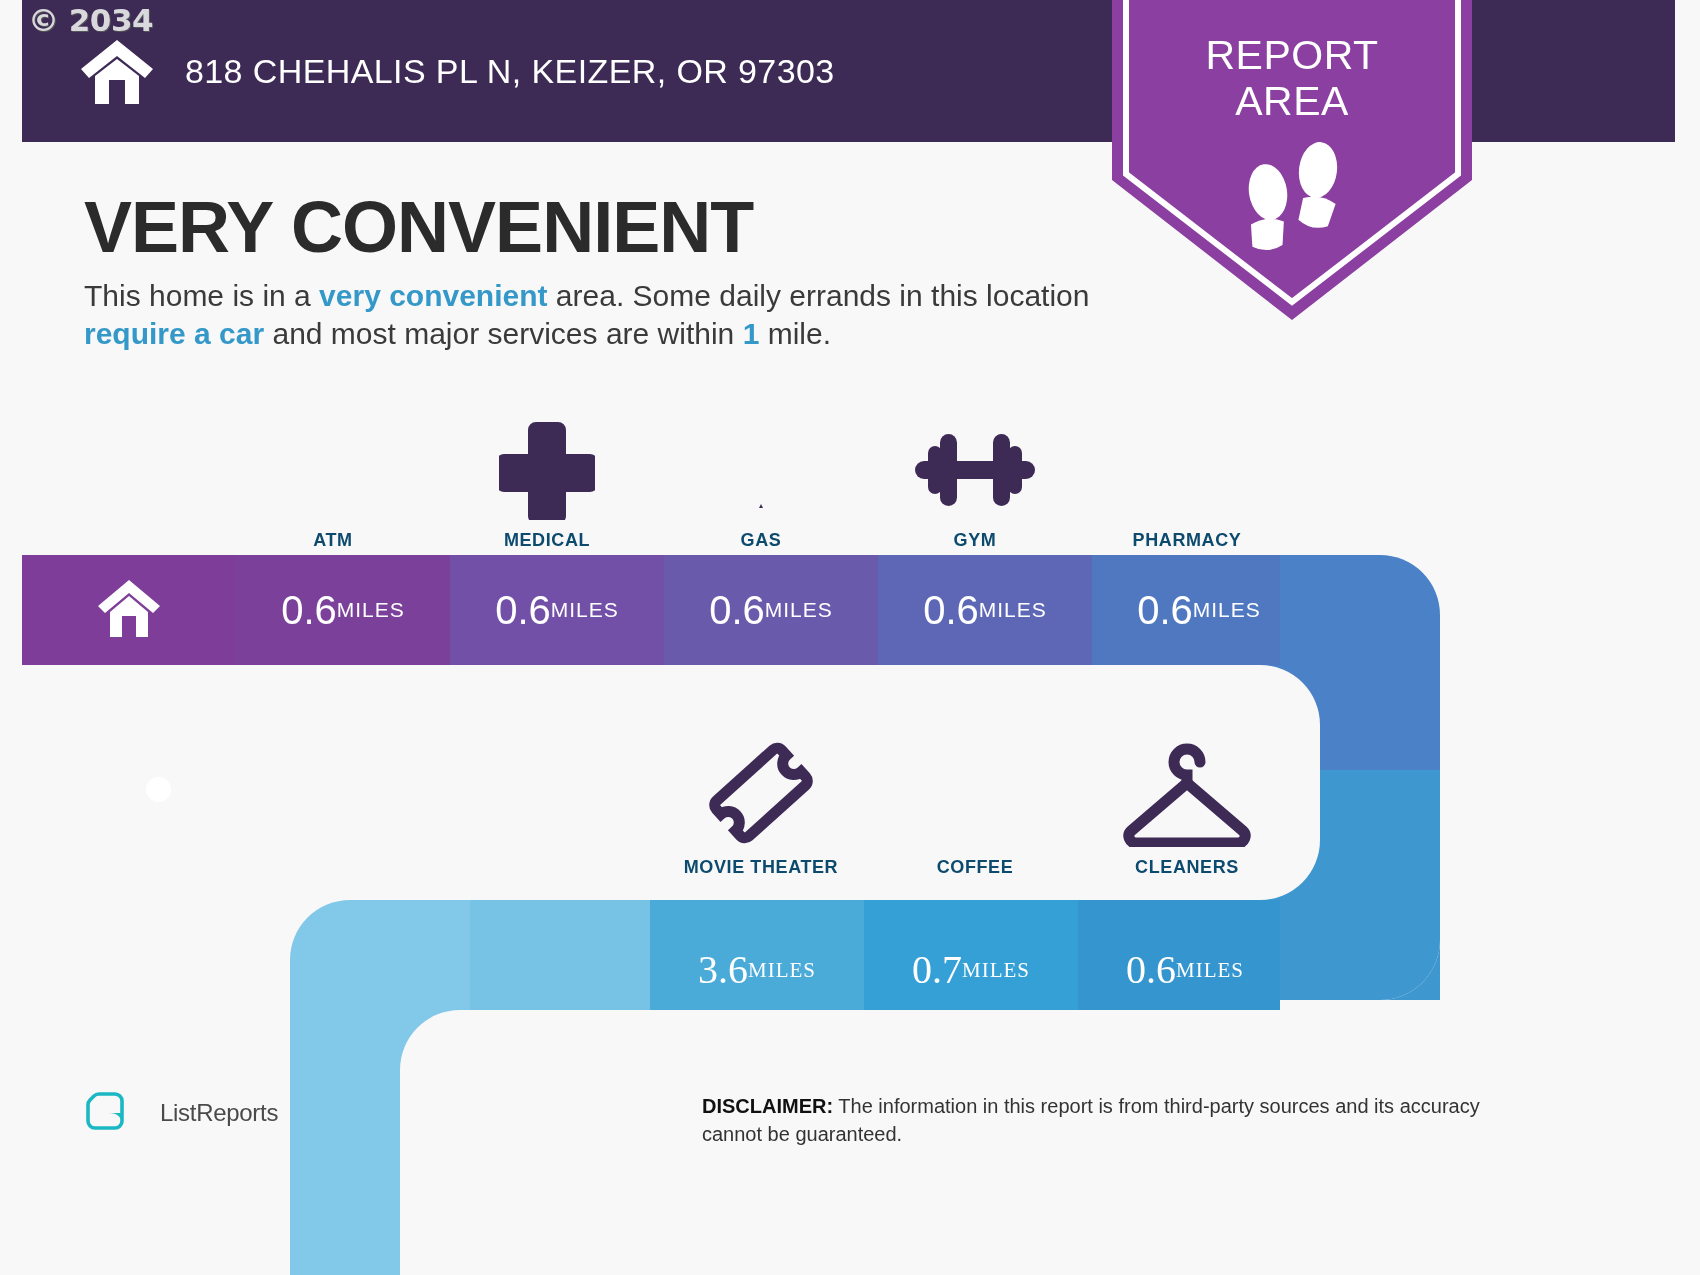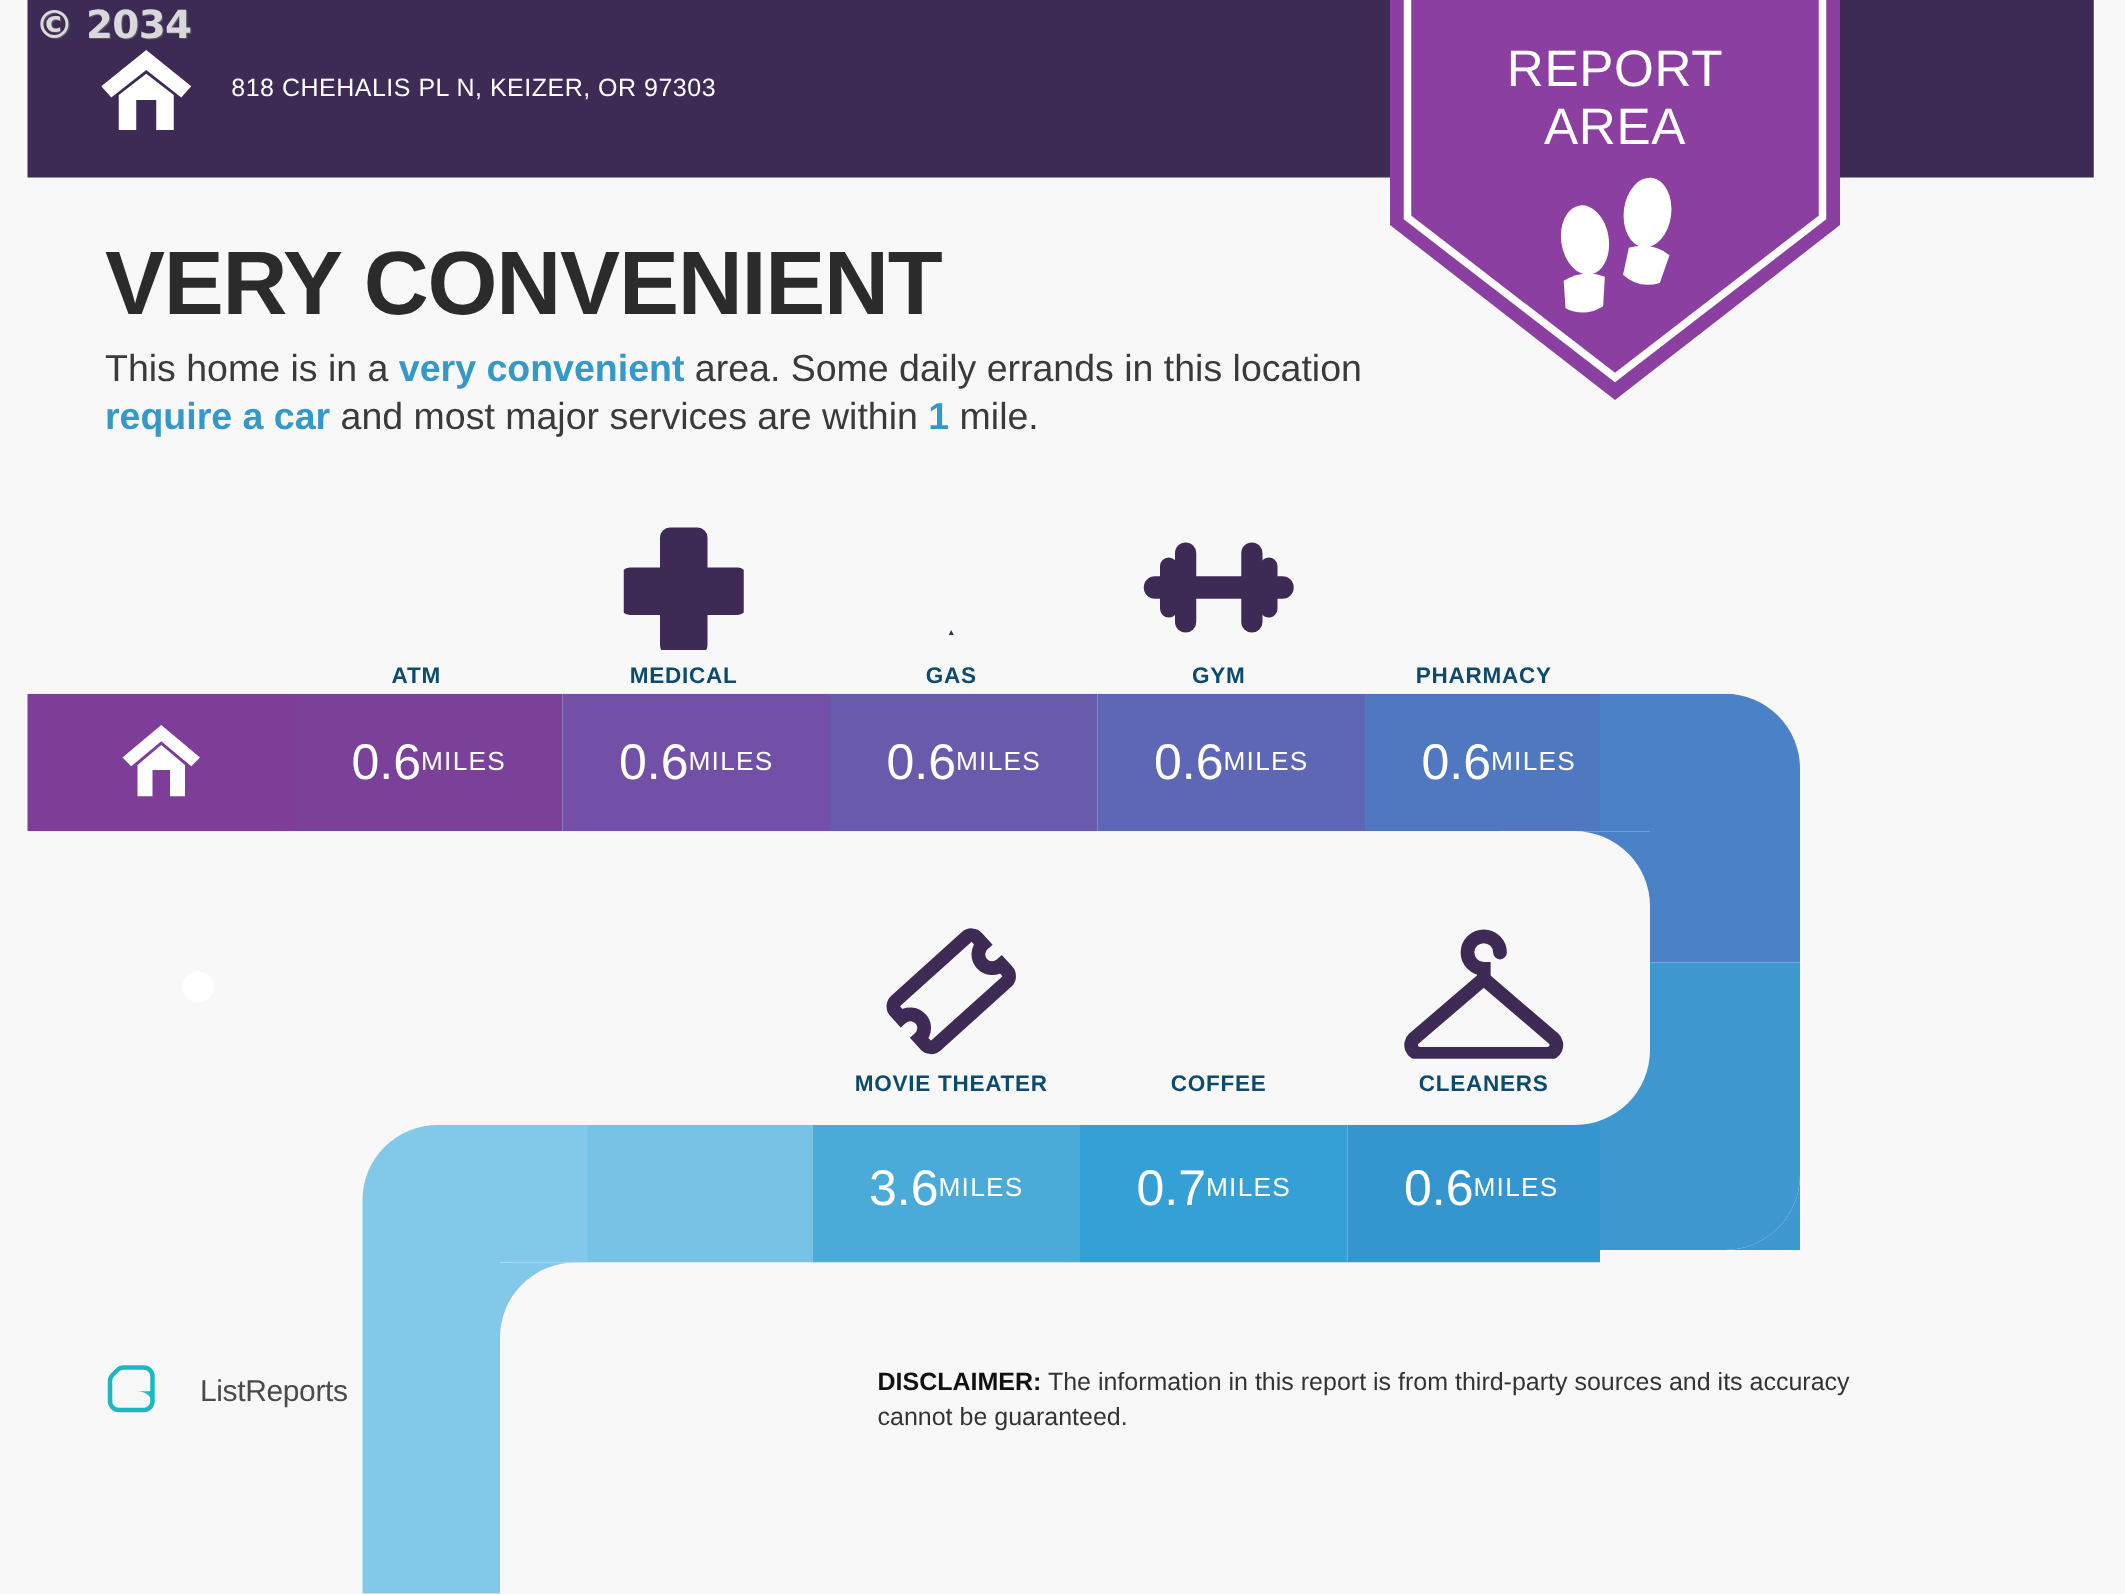--- a/index.html
+++ b/index.html
@@ -16,21 +16,21 @@
     position: absolute; left: 22px; top: 0;
     width: 1653px; height: 142px;
     background: #3d2b56;
   }
   .header-inner {
     position: absolute; left: 55px; top: 0; height: 142px;
     display: flex; align-items: center; gap: 28px;
   }
   .home-icon { width: 80px; height: 70px; flex: 0 0 auto; }
   .addr {
-    color: #ffffff; font-size: 20px; letter-spacing: 0.4px;
+    color: #ffffff; font-size: 34px; letter-spacing: 0.4px;
     white-space: nowrap; font-weight: 400;
   }
   .watermark {
     position: absolute; left: 28px; top: 2px; z-index: 40;
     color: #d9d9dd; font-size: 31px; font-weight: 700;
     font-family: "DejaVu Sans", sans-serif;
     letter-spacing: -0.5px;
     text-shadow: 1px 1px 0 #55555a;
   }
 
@@ -67,21 +67,21 @@
   .cell {
     position: absolute; top: 0; height: 110px;
     display: flex; flex-direction: row;
     align-items: center; justify-content: center;
     color: #ffffff;
   }
   .cell .num { font-size: 40px; line-height: 42px; font-weight: 400; }
   .cell .unit { font-size: 21px; line-height: 24px; letter-spacing: 1px; }
 
   
-  .row2 { position: absolute; left: 290px; top: 341px; width: 1150px; height: 122px; }
+  .row2 { position: absolute; left: 290px; top: 360px; width: 1150px; height: 122px; font-family: Liberation Serif, serif; }
 
   
   .icons-row { position: absolute; left: 0; width: 1700px; }
   .icon-cell {
     position: absolute; text-align: center; width: 214px;
   }
   .icon-box {
     height: 112px; display: flex; align-items: flex-end; justify-content: center;
   }
   .icon-label {

